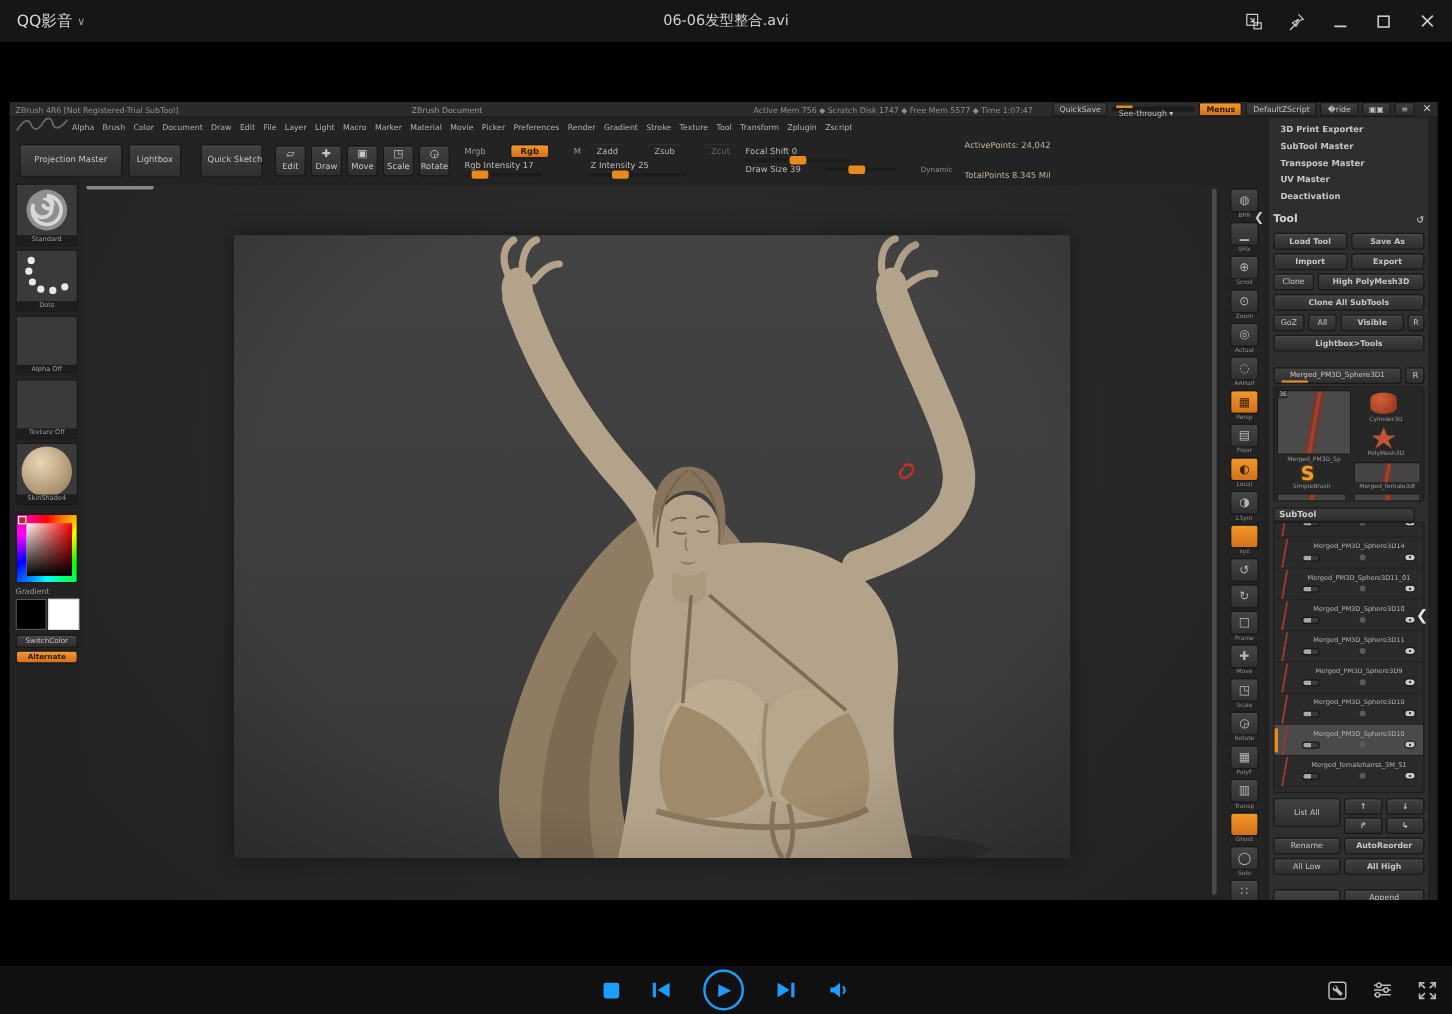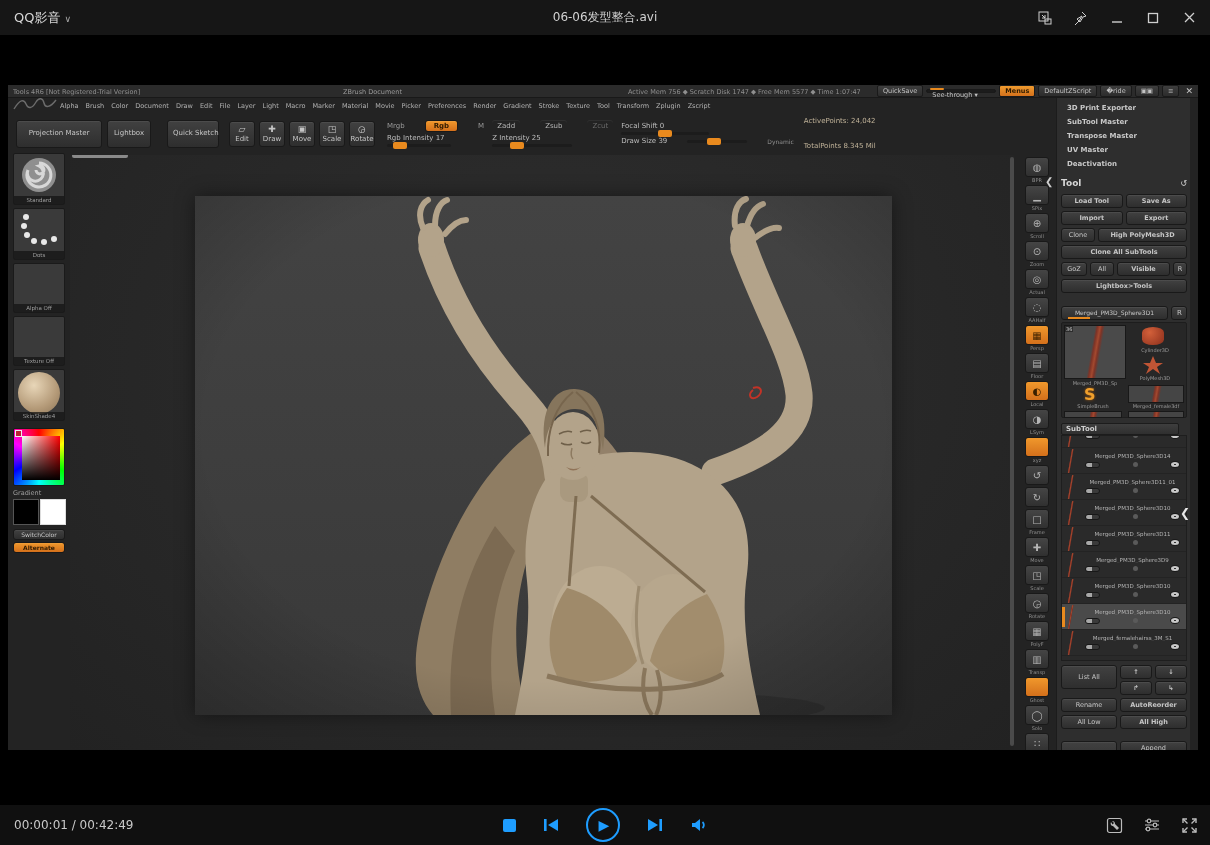--- a/index.html
+++ b/index.html
@@ -156,21 +156,21 @@
         <svg width="15" height="15" viewBox="0 0 15 15">
             <path d="M3 3 L12 12 M12 3 L3 12" stroke="#cfcfcf" stroke-width="1.3"></path>
           </svg>
       </div>
     </div>
   </div>
 
   <div class="video">
 
     <div class="zb-titlebar">
-      <span class="zb-title-left">Tools 4R6 [Not Registered-Trial Version]</span>
+      <span class="zb-title-left">ZBrush 4R6 [Not Registered-Trial SubTool]</span>
       <span class="zb-title-center">ZBrush Document</span>
       <span class="zb-stats">Active Mem 756 ◆ Scratch Disk 1747 ◆ Free Mem 5577 ◆ Time 1:07:47</span>
       <span class="zb-title-right">
         <span class="zb-mini">QuickSave</span>
         <span class="zb-mini slider"><span>See-through ▾</span><i></i></span>
         <span class="zb-mini orange">Menus</span>
         <span class="zb-mini">DefaultZScript</span>
         <span class="zb-mini">�ride</span>
         <span class="zb-mini">▣▣</span>
         <span class="zb-mini">≡</span>
@@ -685,21 +685,20 @@
             <div class="btn">Append</div>
 
           </div>
         </div>
 
       </div>
     </div>
   </div>
 
   <div class="controls">
-    <div class="time">00:00:01 / 00:42:49</div>
     <div class="c-center">
       <div class="c-btn">
           <div class="stop-sq"></div>
         </div>
       <div class="c-btn">
         <svg width="18" height="16" viewBox="0 0 18 16">
             <rect x="2" y="2" width="2.6" height="12" fill="#1e9dff"></rect>
             <path d="M16 2 L6 8 L16 14 Z" fill="#1e9dff"></path>
           </svg>
       </div>

